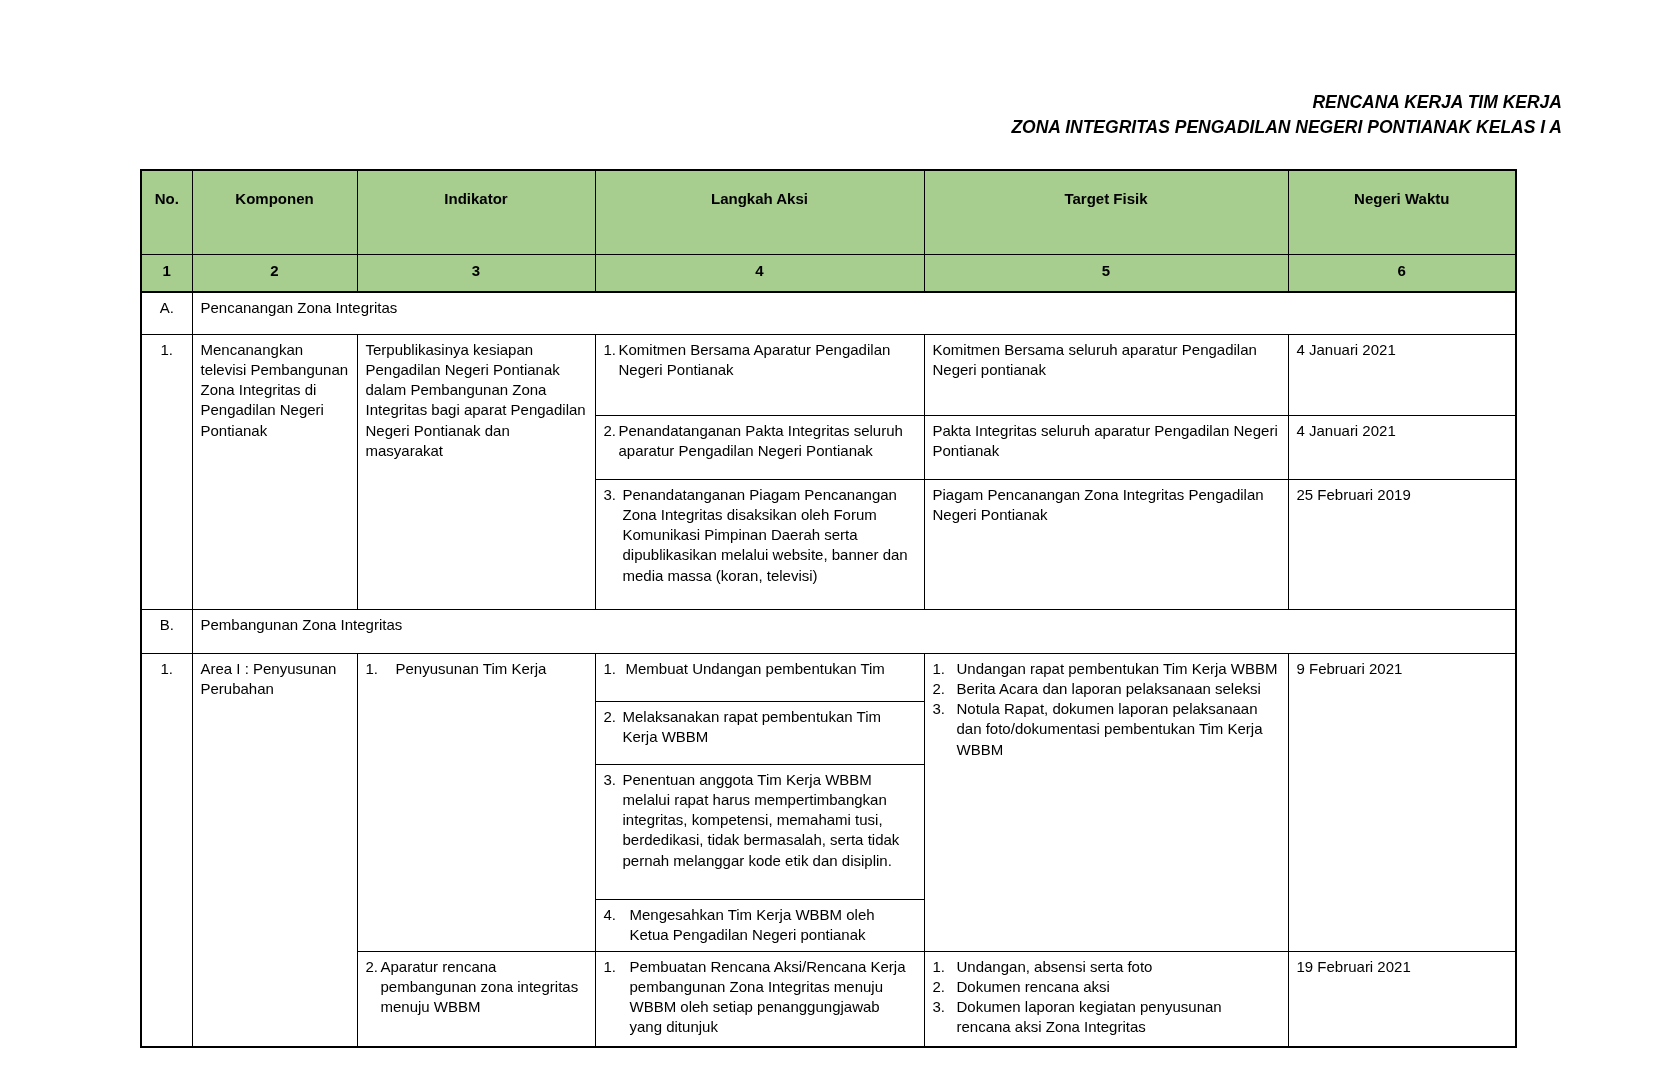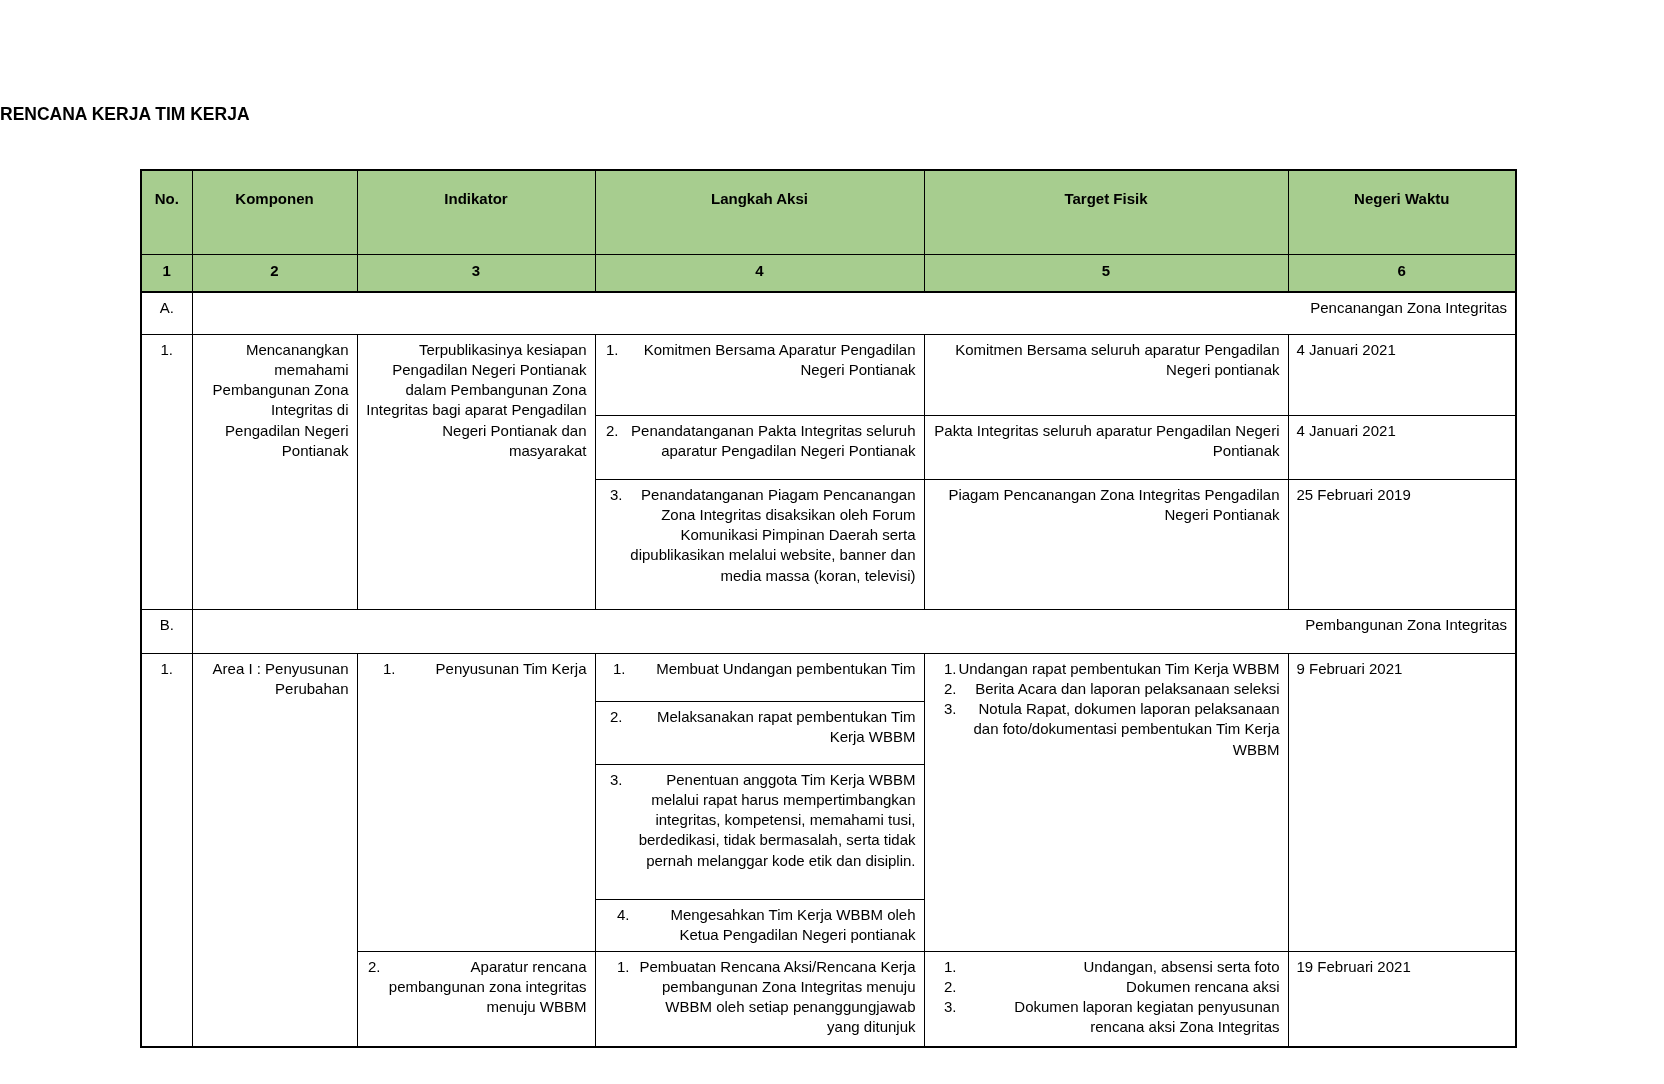--- a/index.html
+++ b/index.html
@@ -8,46 +8,47 @@
     position: relative;
     width: 1664px;
     height: 1084px;
     background: #ffffff;
     font-family: "Liberation Sans", sans-serif;
     color: #000000;
     overflow: hidden;
   }
   .doc-title {
     position: absolute;
-    top: 102px;
+    top: 90px;
     left: 0;
     width: 1562px;
-    text-align: left;
+    text-align: right;
     font-weight: bold;
     font-size: 17.5px;
     line-height: 25px;
+    font-style: italic;
   }
   table.plan {
     position: absolute;
     left: 140px;
     top: 169px;
     width: 1375px;
     border-collapse: collapse;
     table-layout: fixed;
     border: 2.5px solid #000;
     padding-left: 32px;
   }
   td, th {
     border: 1.5px solid #000;
     vertical-align: top;
     padding: 5px 8px;
     font-size: 15px;
     line-height: 1.35;
     font-weight: normal;
-    text-align: right;
+    text-align: left;
     word-wrap: break-word;
   }
   th.green {
     background: #a7cd8f;
     text-align: center;
     font-weight: bold;
     vertical-align: top;
     padding-top: 18px;
   }
   tr.numrow td {
@@ -80,20 +81,21 @@
   .li-n.n30 { flex-basis: 30px; }
   .li-t { flex: 1 1 auto; }
 </style>
 </head>
 <body>
 
 <div class="page">
 
   <div class="doc-title">
     <div>RENCANA KERJA TIM KERJA</div>
+    <div>ZONA INTEGRITAS PENGADILAN NEGERI PONTIANAK KELAS I A</div>
   </div>
 
   <table class="plan">
     <colgroup>
       <col style="width:51px">
         <col style="width:165px">
         <col style="width:238px">
       <col style="width:329px">
         <col style="width:364px">
         <col style="width:228px">
@@ -118,21 +120,21 @@
       <td>6</td>
     </tr>
 
     <tr class="r-secA">
       <td class="no-cell">A.</td>
       <td colspan="5">Pencanangan Zona Integritas</td>
     </tr>
 
     <tr class="r-a1">
       <td class="no-cell" rowspan="3">1.</td>
-      <td rowspan="3">Mencanangkan memahami Pembangunan Zona Integritas di Pengadilan Negeri Pontianak</td>
+      <td rowspan="3">Mencanangkan televisi Pembangunan Zona Integritas di Pengadilan Negeri Pontianak</td>
       <td rowspan="3">Terpublikasinya kesiapan Pengadilan Negeri Pontianak dalam Pembangunan Zona Integritas bagi aparat Pengadilan Negeri Pontianak dan masyarakat</td>
       <td>
         <div class="li">
           <span class="li-n">1.</span>
           <span class="li-t">Komitmen Bersama Aparatur Pengadilan Negeri Pontianak</span>
         </div>
       </td>
       <td>Komitmen Bersama seluruh aparatur Pengadilan Negeri pontianak</td>
       <td class="target">4 Januari 2021</td>
     </tr>

